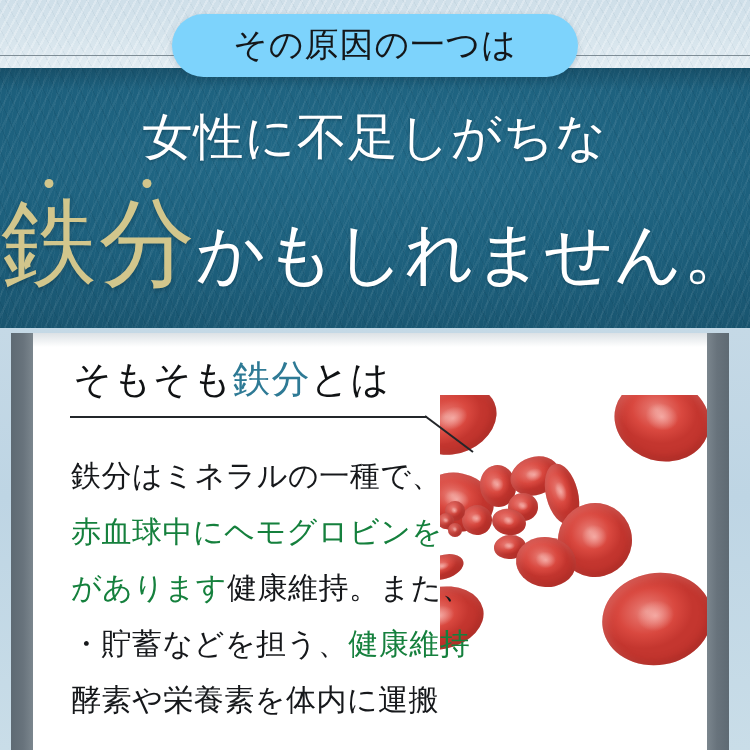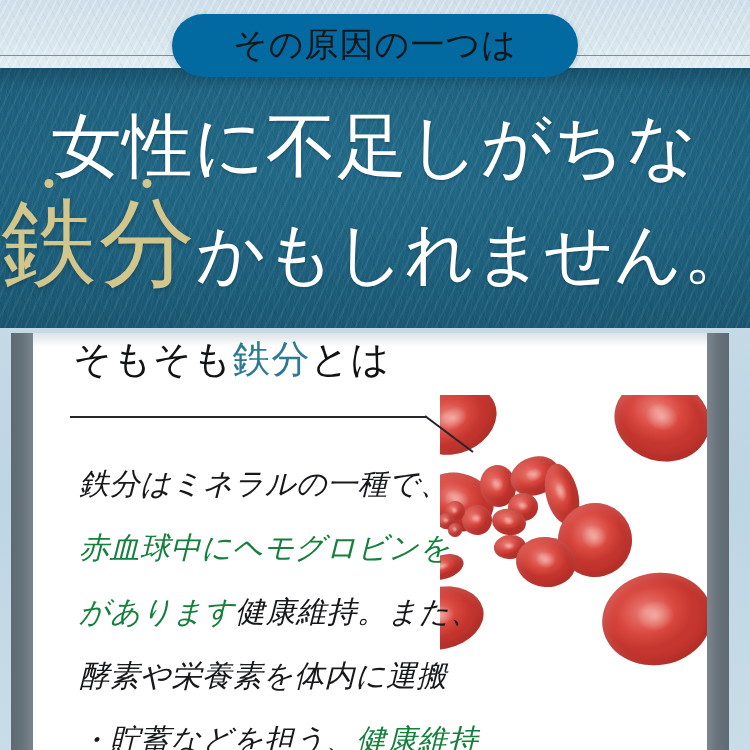--- a/index.html
+++ b/index.html
@@ -79,21 +79,21 @@
     background: #4d5b66;
   }
   .rule-dot.left { left: 184px; }
   .rule-dot.right { left: 556px; }
 
   
   .badge {
     position: absolute;
     left: 172px; top: 14px;
     width: 406px; height: 63px;
-    background: #0369a1;
+    background: #7dd3fc;
     border-radius: 34px;
     box-shadow: 0 2px 6px rgba(20,50,70,.18);
     display: flex;
     align-items: center;
     justify-content: center;
   }
   .badge-text {
     font-size: 34px;
     letter-spacing: 1px;
     color: #14171a;
@@ -104,21 +104,21 @@
     padding-bottom: 2px;
   }
 
   
   .hero-line1 {
     position: absolute;
     left: 0; top: 112px;
     width: 750px;
     text-align: center;
     color: #ffffff;
-    font-size: 70px;
+    font-size: 50px;
     line-height: 1;
     letter-spacing: 1px;
     white-space: nowrap;
     text-shadow: 0 1px 3px rgba(0,25,40,.35);
   }
   .hero-line2 {
     position: absolute;
     left: 0; top: 196px;
     width: 750px;
     text-align: center;
@@ -190,21 +190,21 @@
     overflow: hidden;
   }
   .card-topshade {
     position: absolute;
     left: 0; top: 0; width: 674px; height: 14px;
     background: linear-gradient(180deg, rgba(120,140,155,.26), rgba(255,255,255,0));
   }
 
   .sec-title {
     position: absolute;
-    left: 73px; top: 340px;
+    left: 73px; top: 360px;
     font-size: 38px;
     line-height: 1;
     letter-spacing: 1px;
     color: #101214;
     white-space: nowrap;
     font-family: "Liberation Serif", "DejaVu Serif", serif;
   }
   .sec-title .hl { color: #2e7a95; }
 
   
@@ -226,21 +226,21 @@
     position: absolute;
     left: 63px; top: 444px;
     width: 400px;
     font-size: 30px;
     line-height: 48px;
     letter-spacing: 0.5px;
     color: #16181b;
     font-family: "Liberation Serif", "DejaVu Serif", serif;
   }
   .body-copy .hl { color: #15803d; }
-  .body-copy p { margin: 16px; white-space: nowrap; font-style: italic; }
+  .body-copy p { margin: 8px; white-space: nowrap; }
 
   
   .cells {
     position: absolute;
     left: 440px; top: 395px;
     width: 270px; height: 355px;
     overflow: hidden;
     pointer-events: none;
   }
   .cell {
@@ -324,17 +324,17 @@
   <div class="title-rule-tail">
     <svg width="56" height="40" viewBox="0 0 56 40" fill="none">
       <path d="M0 2 L48 38" stroke="#23262a" stroke-width="2"></path>
     </svg>
   </div>
 
   <div class="body-copy">
     <p>鉄分はミネラルの一種で、</p>
     <p><span class="hl">赤血球中にヘモグロビンを</span></p>
     <p><span class="hl">があります</span><span>健康維持。また、</span></p>
+    <p><span>・貯蓄などを担う、</span><span class="hl">健康維持</span></p>
     <p>酵素や栄養素を体内に運搬</p>
-    <p><span>・貯蓄などを担う、</span><span class="hl">健康維持</span></p>
   </div>
 
 </div>
 
 </body></html>

